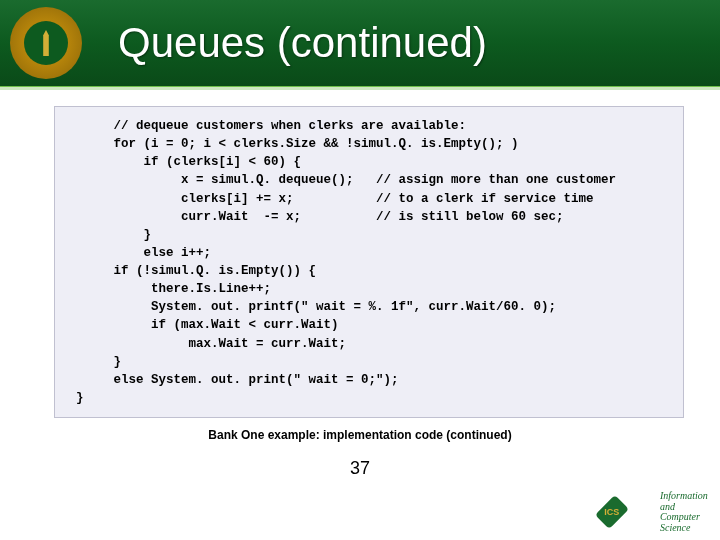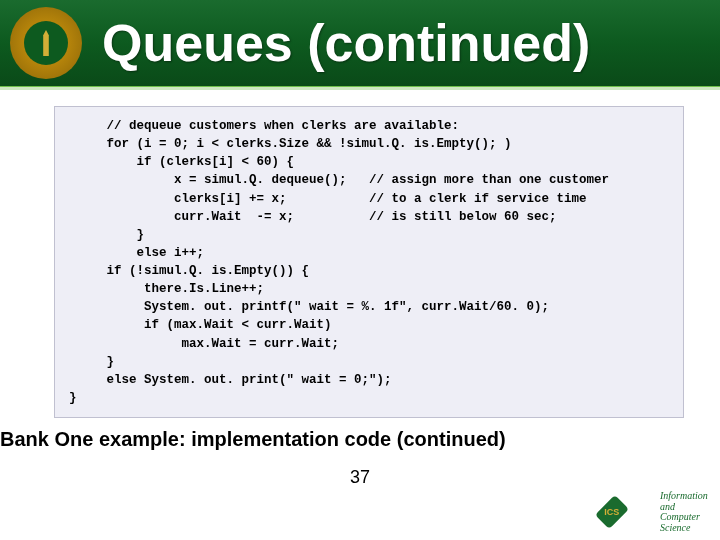--- a/index.html
+++ b/index.html
@@ -44,41 +44,41 @@
     border-radius: 50%;
     background: #0d5a1f;
     display: flex; align-items: center; justify-content: center;
   }
   .logo-tower {
     width: 14px; height: 26px;
     background: #d4af37;
     clip-path: polygon(50% 0%, 70% 20%, 70% 100%, 30% 100%, 30% 20%);
   }
   .title {
-    font-size: 52px;
+    font-size: 42px;
     color: #ffffff;
-    font-weight: bold;
-    margin-left: 20px;
+    font-weight: normal;
+    margin-left: 36px;
     text-shadow: 1px 1px 2px rgba(0,0,0,0.4);
   }
   .code-block {
     margin: 18px 36px 6px 54px;
     background: #eeeef6;
     border: 1px solid #c0c0d0;
-    padding: 10px 14px;
+    padding: 10px 21px;
     font-family: "Courier New", monospace;
     font-size: 12.5px;
     font-weight: bold;
     line-height: 1.45;
     color: #000000;
     white-space: pre;
   }
   .caption {
-    text-align: left;
-    font-size: 20px;
+    text-align: center;
+    font-size: 12px;
     font-weight: bold;
     color: #000000;
     margin-top: 10px;
   }
   .pagenum {
     text-align: center;
     font-size: 18px;
     color: #000;
     margin-top: 16px;
   }

